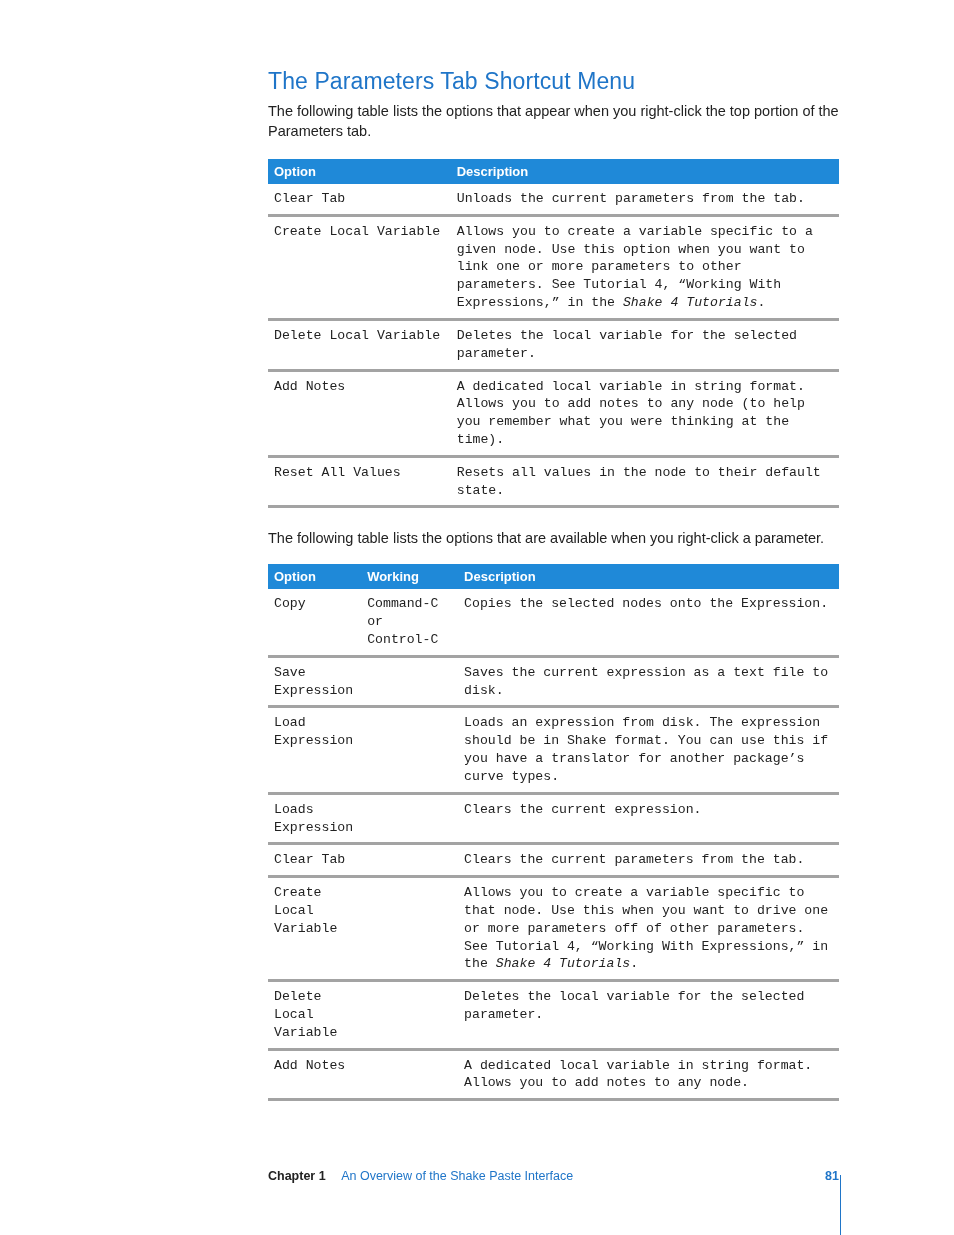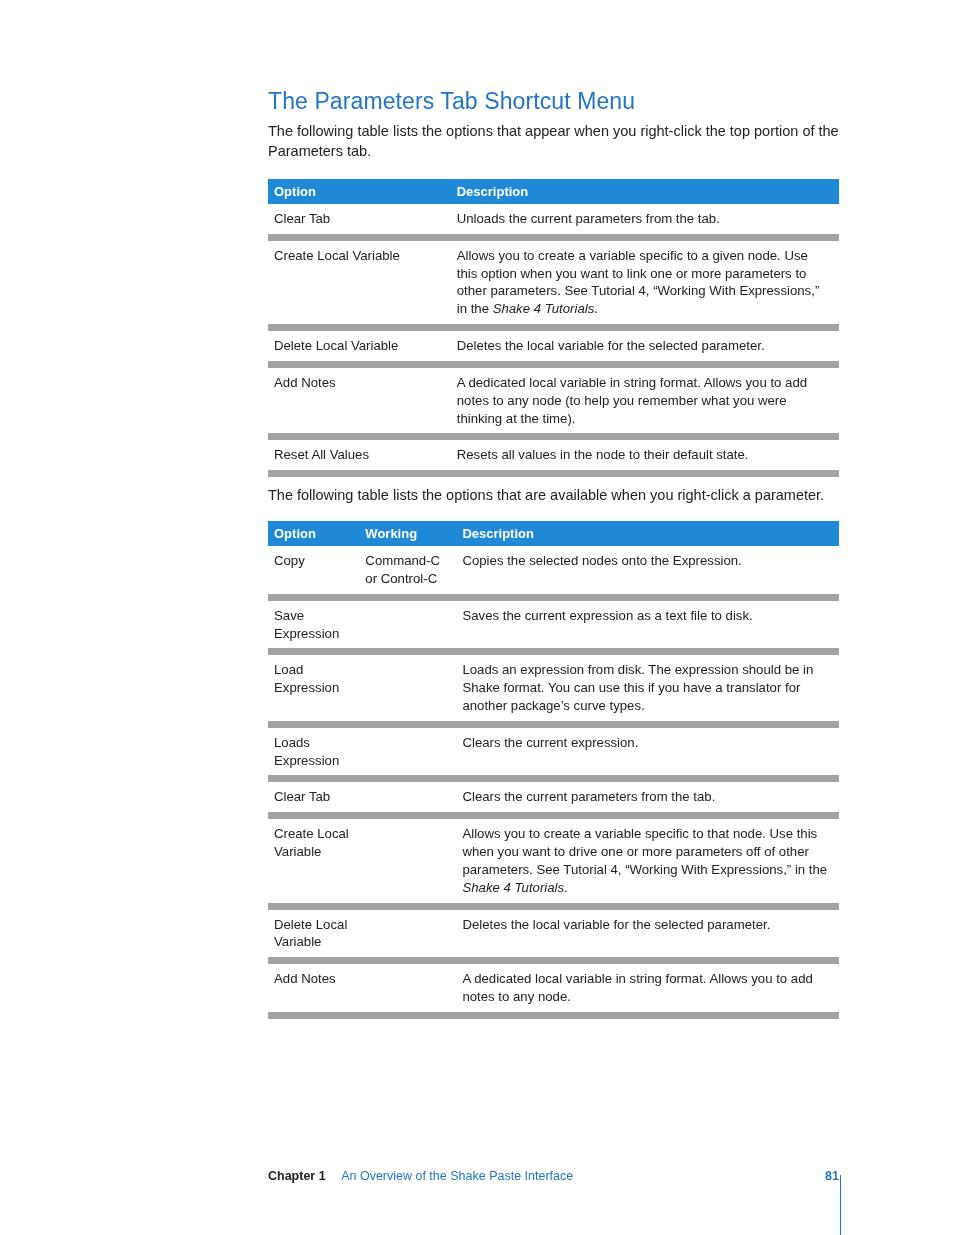--- a/index.html
+++ b/index.html
@@ -7,53 +7,54 @@
     padding: 0;
     background: #fff;
     font-family: "Myriad Pro", "Segoe UI", "Helvetica Neue", Arial, sans-serif;
     color: #222;
   }
   .page {
     width: 954px;
     height: 1235px;
     position: relative;
     box-sizing: border-box;
-    padding: 88px 115px 0 268px;
+    padding: 68px 115px 0 268px;
   }
   .section-title {
     color: #1f75c8;
     font-size: 23px;
     font-weight: 400;
     margin: 0 0 6px 0;
     letter-spacing: 0.1px;
   }
   .intro {
     font-size: 14.5px;
     line-height: 1.38;
     margin: 0 0 18px 0;
   }
   table {
     width: 100%;
     border-collapse: collapse;
     font-size: 13.2px;
-    margin-bottom: 8px;
+    margin-bottom: 20px;
   }
   thead th {
     background: #1f89d8;
     color: #fff;
     font-weight: 600;
     text-align: left;
     padding: 5px 8px 5px 6px;
     font-size: 13px;
   }
   tbody td {
     padding: 6px 8px 6px 6px;
     vertical-align: top;
-    border-bottom: 7px solid #a3a3a3;
+    border-bottom: 3px solid #a3a3a3;
     line-height: 1.35;
+    font-family: Liberation Mono, monospace;
   }
   .t1-col1 { width: 32%; }
   .t1-col2 { width: 68%; }
   .t2-col1 { width: 16%; }
   .t2-col2 { width: 17%; }
   .t2-col3 { width: 67%; }
   .ital { font-style: italic; }
   .mid-para {
     font-size: 14.5px;
     line-height: 1.38;

